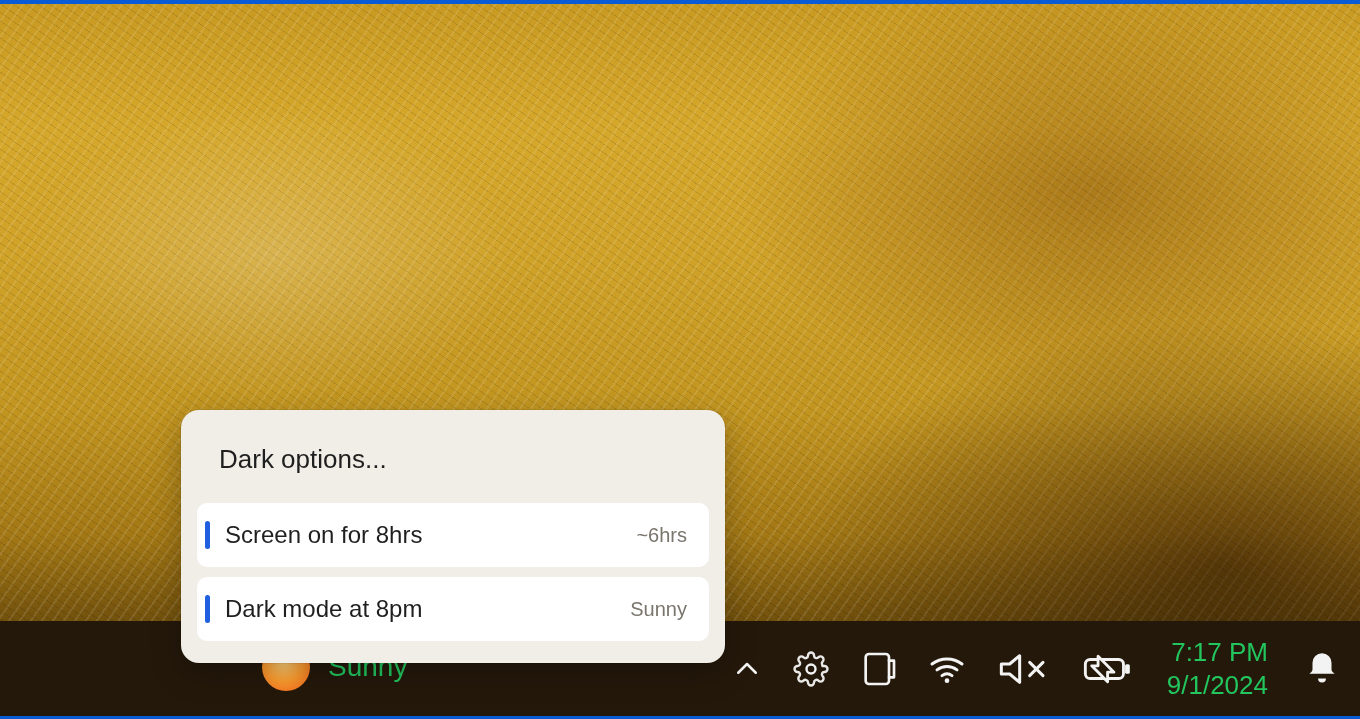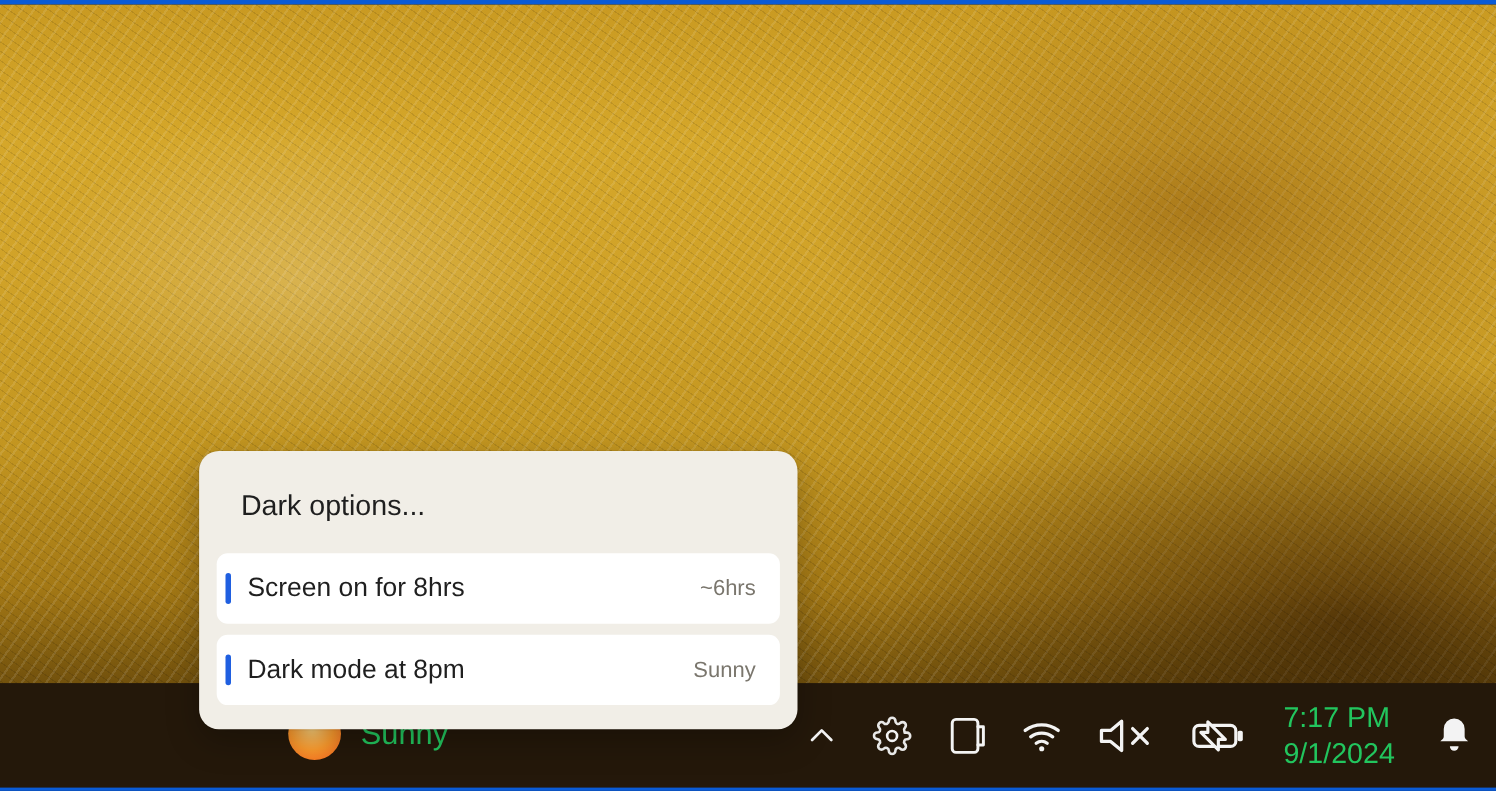--- a/index.html
+++ b/index.html
@@ -70,21 +70,21 @@
   }
   .tray svg { display: block; }
   .tray .icon {
     width: 40px; height: 40px;
     display: flex; align-items: center; justify-content: center;
     color: #f3f3f3;
   }
   .tray .chevron-up { width: 32px; height: 32px; }
 
   .tray .datetime {
-    text-align: left;
+    text-align: right;
     line-height: 1.25;
     font-size: 26px;
     padding: 0 6px;
   }
 
   .notif-bell { color:#37b6ff; }
 
   
   .popup {
     position: absolute;

